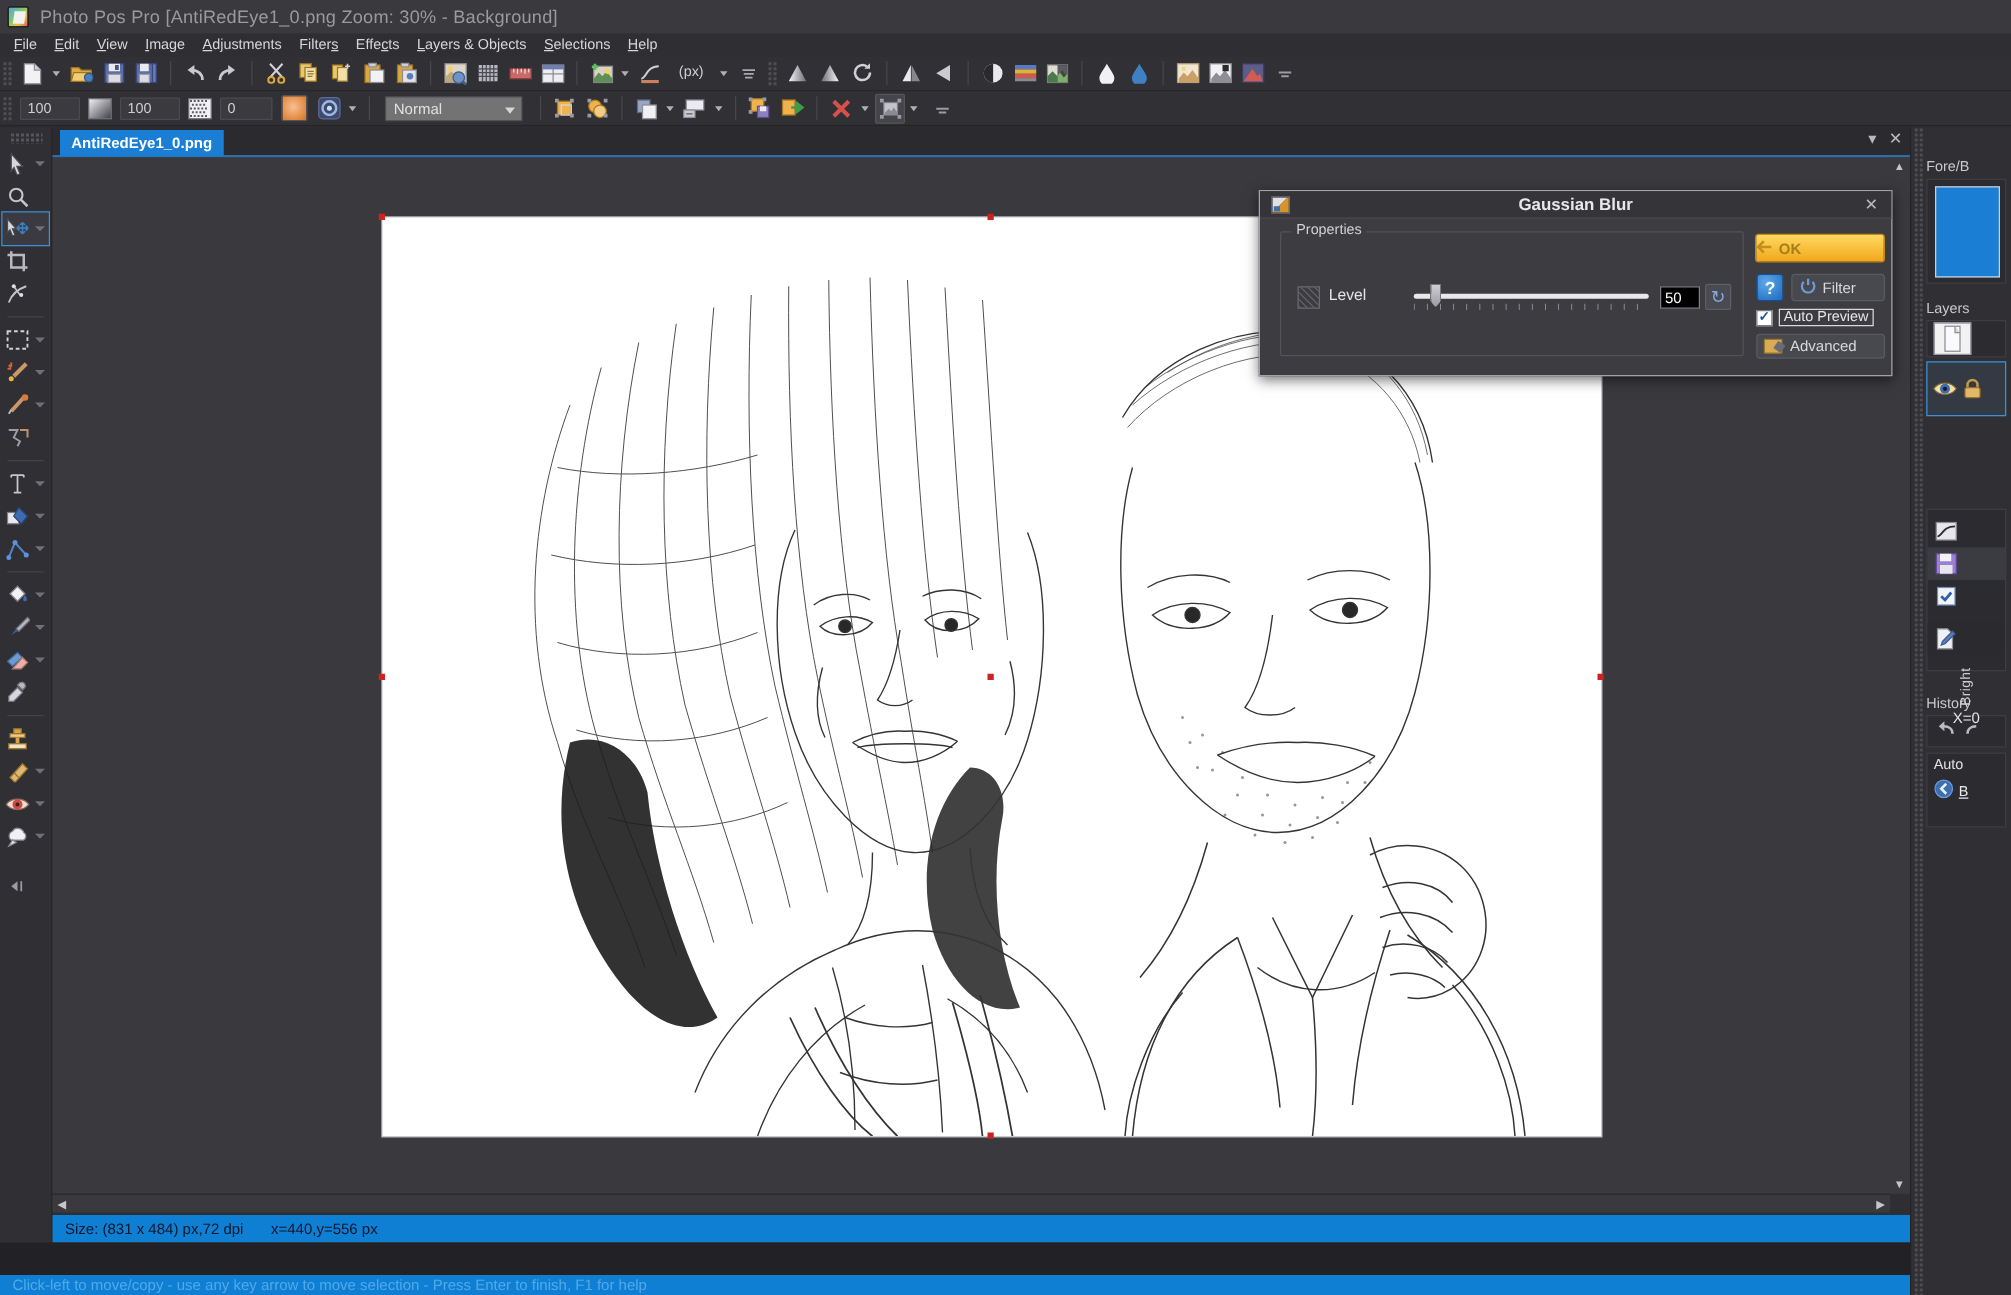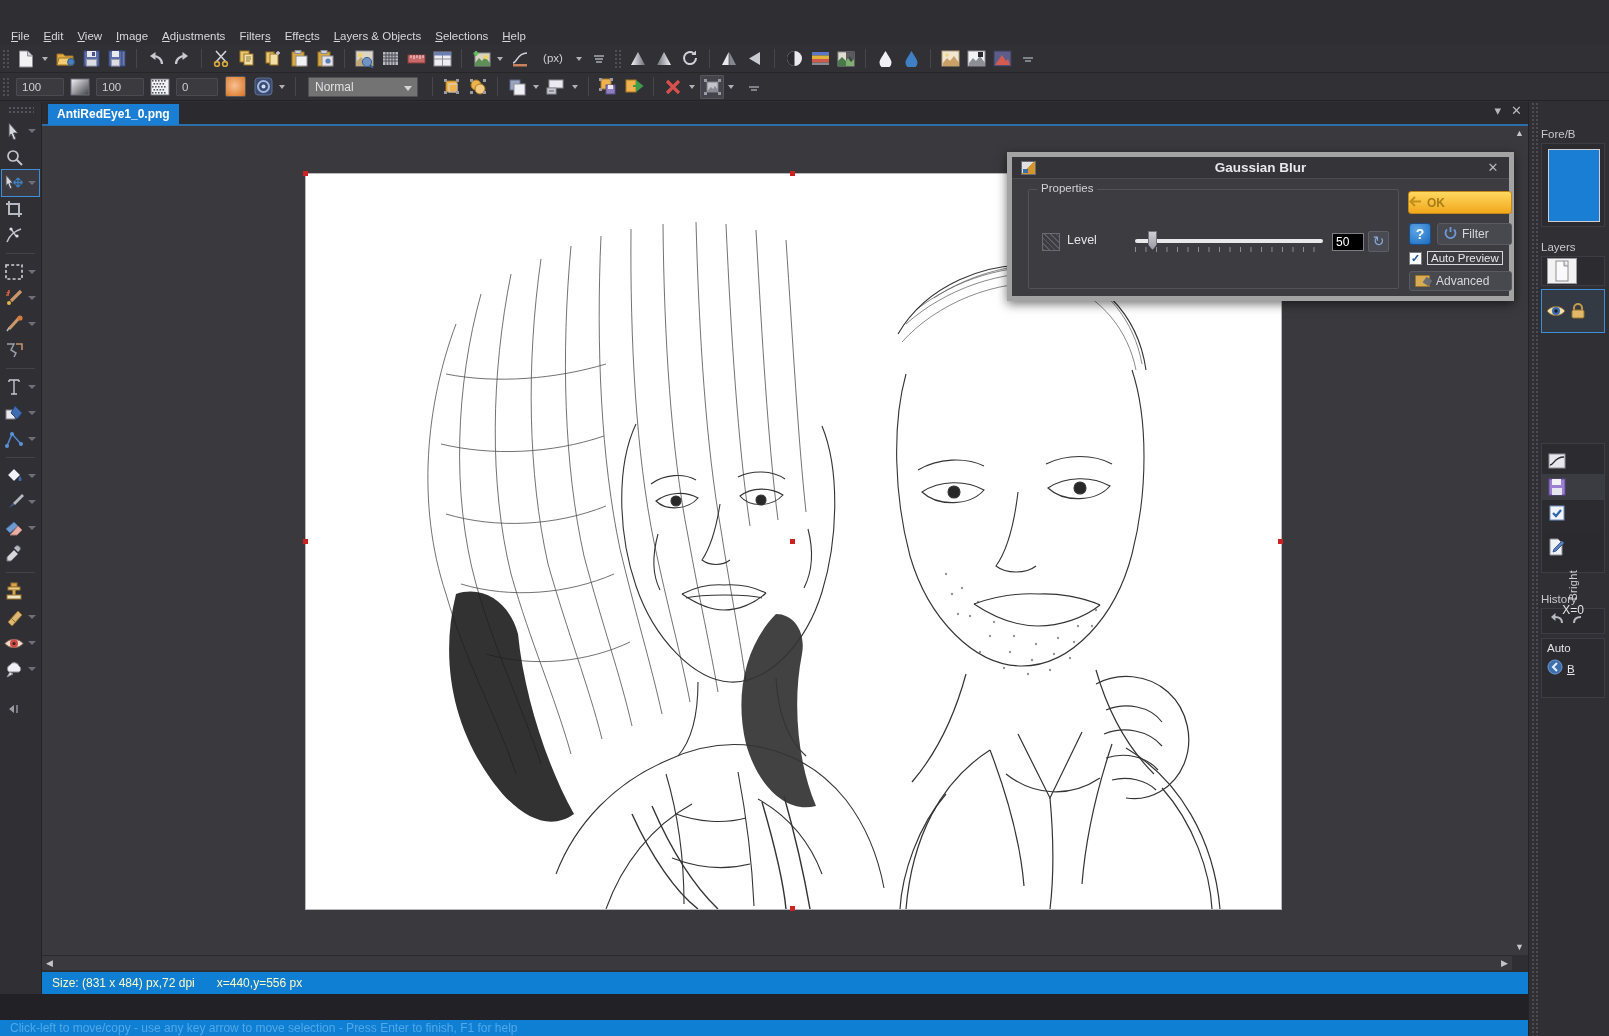--- a/index.html
+++ b/index.html
@@ -146,21 +146,21 @@
   }
   .scroll-v {
     position: absolute; left: 1512px; top: 126px; width: 16px; height: 829px;
     background: #3a3a3e;
   }
   .sb-arrow { color:#c6c6ca; font-size:9px; line-height:15px; text-align:center; width:15px; height:15px;}
 
   
   .statusbar {
     position: absolute; left: 42px; top: 972px; width: 1486px; height: 22px;
-    background: #0f7fd4; color:#fef9c3; font-size: 12px;
+    background: #0f7fd4; color:#0f172a; font-size: 12px;
     display:flex; align-items:center; padding-left:10px; gap:22px;
   }
   .hintbar {
     position: absolute; left: 0; top: 1020px; width: 1609px; height: 16px;
     background: #0f7fd4; color:#52a9e8; font-size: 12px;
     display:flex; align-items:center; padding-left: 10px; overflow:hidden;
   }
   .bottom-gap {
     position:absolute; left:0; top:994px; width:1609px; height:26px; background:#222226;
   }
@@ -188,21 +188,21 @@
   .vert-label {
     writing-mode: vertical-rl; transform: rotate(180deg);
     color:#d0d0d4; font-size:11px; letter-spacing:.3px;
   }
   .hist-row { display:flex; align-items:center; gap:4px; padding:3px 0 3px 12px; }
   .hist-item { color:#eaeaed; font-size:11.5px; text-decoration: underline; }
 
   
   .dlg {
     position: absolute; left: 1007px; top: 152px; width: 507px; height: 149px;
-    background: #3c3c41; border: 5px solid #a3a3a3;
+    background: #3c3c41; border: 1px solid #a3a3a3;
     box-shadow: 0 3px 10px rgba(0,0,0,.55);
   }
   .dlg-title {
     height: 22px; background: #343439; display:flex; align-items:center;
     border-bottom: 1px solid #4a4a51; position: relative;
   }
   .dlg-ic {
     width: 15px; height: 14px; margin-left: 9px; border:1px solid #6a6a72;
     background: linear-gradient(135deg,#e0e0e4 0 45%, #d6952c 45% 100%);
     position: relative;
@@ -297,20 +297,24 @@
   .folder-ic:after {
     content:""; position:absolute; right:-2px; top:2px; width:7px; height:7px;
     background:#6b6b72; transform: rotate(35deg);
   }
 </style>
 </head>
 <body>
 
 <div id="app">
 
+  <div class="titlebar">
+    <div class="title-icon"></div>
+    <div class="title-text">Photo Pos Pro [AntiRedEye1_0.png Zoom: 30% - Background]</div>
+  </div>
 
   <div class="menubar">
     <div class="menu-item"><u>F</u>ile</div>
     <div class="menu-item"><u>E</u>dit</div>
     <div class="menu-item"><u>V</u>iew</div>
     <div class="menu-item"><u>I</u>mage</div>
     <div class="menu-item"><u>A</u>djustments</div>
     <div class="menu-item">Filter<u>s</u></div>
     <div class="menu-item">Effe<u>c</u>ts</div>
     <div class="menu-item"><u>L</u>ayers &amp; Objects</div>
@@ -1166,21 +1170,21 @@
           </svg>
       </div>
       <div class="mini-ic">
         <svg width="18" height="18" viewBox="0 0 18 18">
             <path d="M5 8V6a4 4 0 0 1 8 0v2" fill="none" stroke="#c49a4a" stroke-width="2"></path>
             <rect x="3" y="8" width="12" height="8" rx="1.5" fill="#e2b96a" stroke="#9a7528"></rect>
           </svg>
       </div>
     </div>
 
-    <div class="dock-panel" style="width:64px;height:130px;margin-top:110px;padding-top:4px">
+    <div class="dock-panel" style="width:64px;height:130px;margin-top:74px;padding-top:4px">
       <div class="hist-row" style="padding-left:4px">
         <div class="mini-ic">
           <svg width="18" height="16" viewBox="0 0 18 16">
               <rect x="1" y="1" width="16" height="14" fill="#e6e6ec" stroke="#8d8d95"></rect>
               <path d="M2 12C6 12 6 4 16 4" stroke="#2a2a30" fill="none" stroke-width="1.4"></path>
             </svg>
         </div>
       </div>
       <div class="hist-row" style="padding-left:4px;background:#3b3b42">
         <div class="mini-ic">

